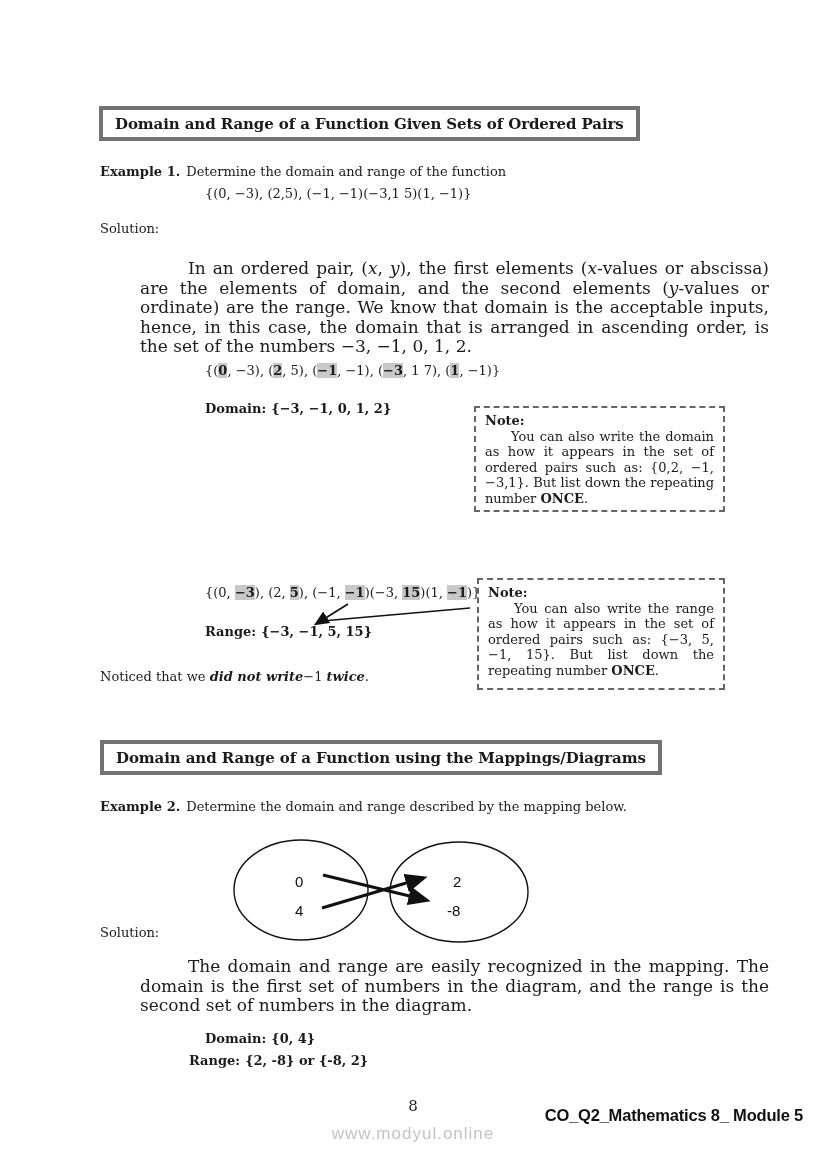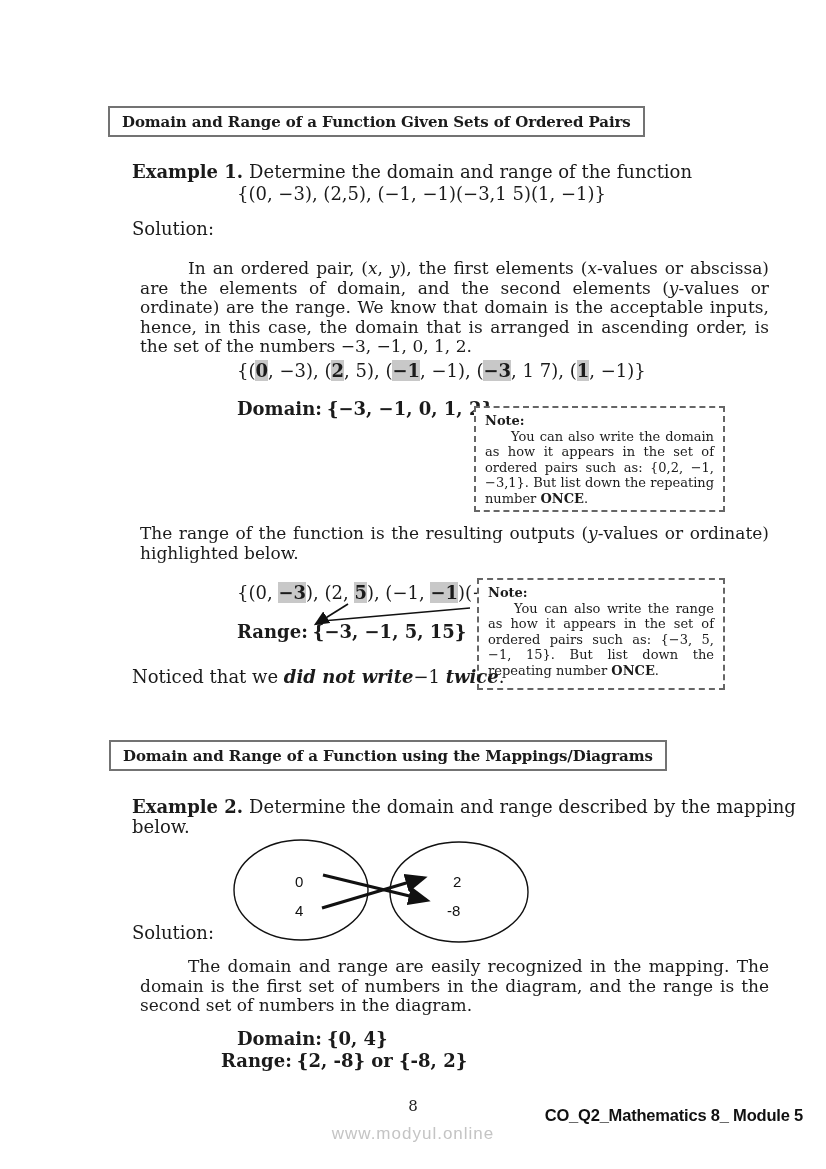--- a/index.html
+++ b/index.html
@@ -2,26 +2,26 @@
 <html><head>
 <meta charset="utf-8">
 <style>
   * { margin:0; padding:0; box-sizing:border-box; }
   html,body { background:#ffffff; }
   .page {
     position:relative; width:826px; height:1169px; background:#ffffff;
     font-family:"DejaVu Serif", serif; color:#1b1b1b; overflow:hidden; margin:0 auto;
   }
   .abs { position:absolute; }
-  .line { font-size:18px; line-height:19.5px;margin-left:32px; }
+  .line { font-size:13px; line-height:19.5px; }
   .para { font-size:17px; line-height:19.5px; text-align:justify;margin-left:40px; }
   .indent { text-indent:48px; }
   .heading-box {
-    display:inline-block; border:2px solid #737373; font-weight:bold; font-size:15px;
-    letter-spacing:-0.1px; padding:5px 12px 4px 12px; white-space:nowrap; background:#fff;margin-left:9px;
+    display:inline-block; border:4px solid #737373; font-weight:bold; font-size:15px;
+    letter-spacing:-0.1px; padding:5px 12px 4px 12px; white-space:nowrap; background:#fff;
   }
   .ex-label { font-weight:bold; margin-right:6px; }
   .result-label { font-weight:bold; margin-right:5px; }
   .result-value { font-weight:bold; }
   .note-box {
     border:2px dashed #666; background:#fff; padding:5px 9px 4px 9px;
     font-size:13px; line-height:15.5px;
   }
   .note-label { font-weight:bold; display:block; }
   .note-body { text-align:justify; text-indent:26px; }
@@ -63,21 +63,20 @@
 
   <div class="abs line" style="left:205px; top:399px;">
     <span class="result-label">Domain:</span><span class="result-value">{−3, −1, 0, 1, 2}</span>
   </div>
 
   <div class="abs note-box" style="left:474px; top:406px; width:251px; min-height:106px;">
     <span class="note-label">Note:</span>
     <div class="note-body"><span>You can also write the domain as how it appears in the set of ordered pairs such as: {0,2, −1, −3,1}. But list down the repeating number </span><span class="sb">ONCE</span><span>.</span></div>
   </div>
 
-  <div class="abs para" style="left:100px; top:524px; width:629px;"><span>The range of the function is the resulting outputs (</span><span class="si">y</span><span>-values or ordinate) highlighted below.</span></div>
 
   <div class="abs line" style="left:205px; top:583px;"><span>{(0, </span><span class="sb sh">−3</span><span>), (2, </span><span class="sb sh">5</span><span>), (−1, </span><span class="sb sh">−1</span><span>)(−3, </span><span class="sb sh">15</span><span>)(1, </span><span class="sb sh">−1</span><span>)}</span></div>
 
   <svg class="abs" style="left:285px; top:597px;" width="200" height="35">
     <defs>
       <marker id="arrowSm" markerWidth="9" markerHeight="8" refX="7.5" refY="4" orient="auto">
         <path d="M0,0 L9,4 L0,8 z" fill="#111"></path>
       </marker>
     </defs>
     <line x1="185" y1="11" x2="37" y2="24" stroke="#111" stroke-width="1.7"></line>

